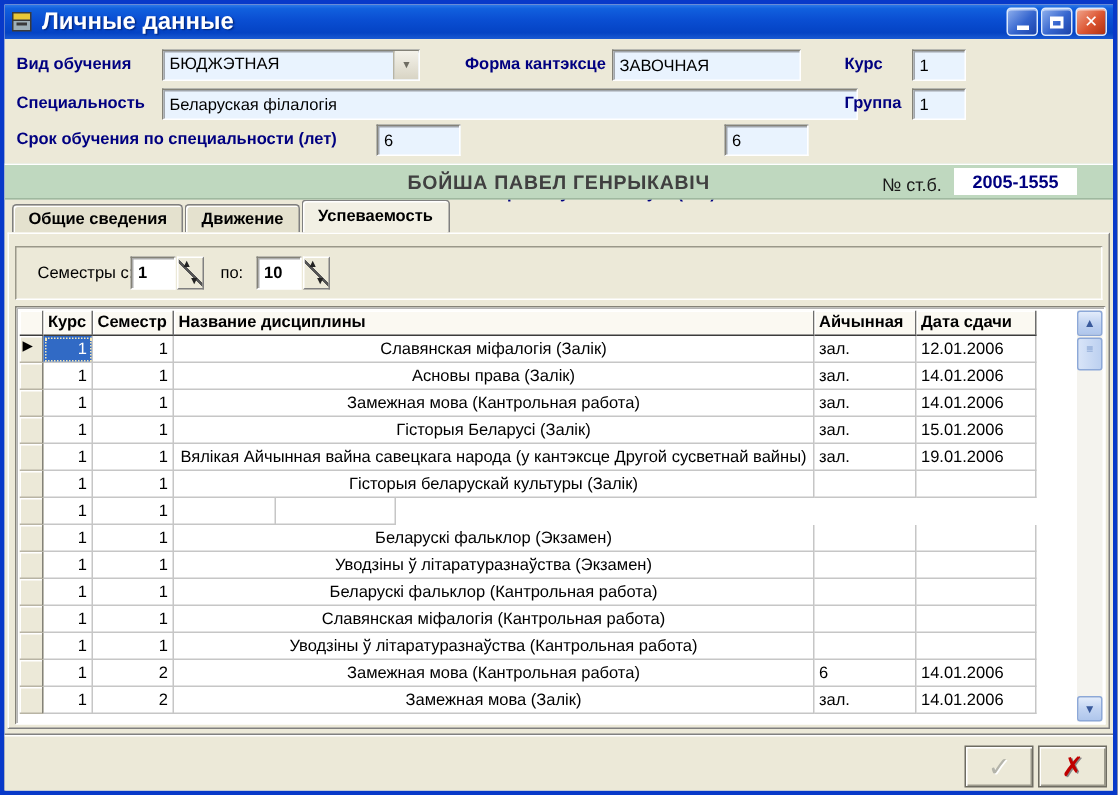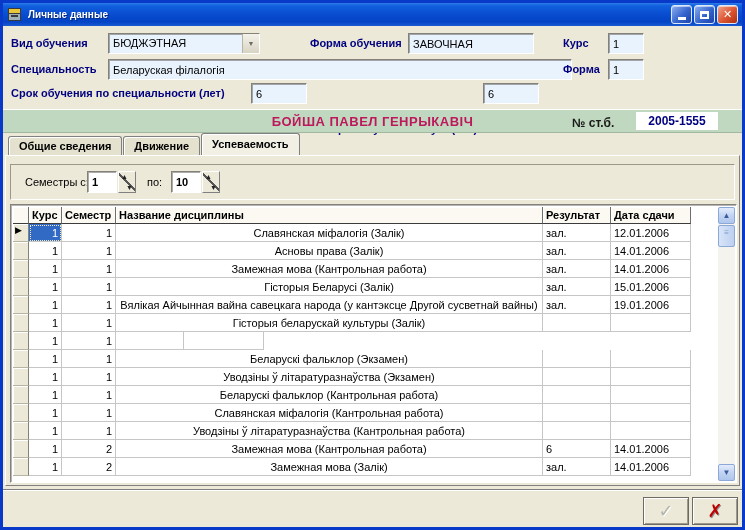--- a/index.html
+++ b/index.html
@@ -7,21 +7,21 @@
   body { font-family:"Liberation Sans","DejaVu Sans",sans-serif; font-size:11px; }
 
   .window { position:relative; width:745px; height:530px;
     background:#ECE9D8; border:3px solid #0839C9; overflow:hidden; }
 
   
   .titlebar { position:absolute; left:0; top:0; right:0; height:23px;
     background:linear-gradient(180deg,#2F7BE8 0%,#1160DE 12%,#0A4ED2 45%,#0443C4 82%,#1A5AD2 100%);
     display:flex; align-items:center; padding:0 4px; }
   .app-icon { width:16px; height:16px; margin-right:5px; flex:0 0 auto; }
-  .title-text { color:#fff; font-weight:bold; font-size:10px; text-shadow:1px 1px 1px #02277E; }
+  .title-text { color:#fff; font-weight:bold; font-size:16px; text-shadow:1px 1px 1px #02277E; }
   .titlebtns { margin-left:auto; display:flex; gap:2px; }
   .tbtn { width:21px; height:19px; border-radius:3px; border:1px solid #DCE9FB;
     display:flex; align-items:center; justify-content:center; color:#fff;
     background:linear-gradient(135deg,#8FB0EE 0%,#3565CE 55%,#1C43AA 100%);
     box-shadow:inset 0 1px 0 rgba(255,255,255,.55); cursor:pointer; font-size:11px; }
   .tbtn.close { background:linear-gradient(135deg,#F0A58C 0%,#DC5431 55%,#AE3012 100%); font-weight:bold; }
   .tbtn .minbar { display:block; width:8px; height:3px; background:#fff; margin-top:8px; }
   .tbtn .maxbox { display:block; width:9px; height:8px; border:2px solid #fff; border-top-width:3px; }
 
   
@@ -38,22 +38,22 @@
   .combo { display:flex; align-items:stretch; padding:0; }
   .combo .combo-text { flex:1; padding:3px 0 0 4px; }
   .combo .combo-btn { width:17px; background:linear-gradient(180deg,#F4F2EA,#D8D4C4);
     border-left:1px solid #B8B4A4; display:flex; align-items:center; justify-content:center;
     color:#6E6C62; font-size:7px; }
 
   
   .green-bar { position:absolute; left:0; top:83px; width:739px; height:24px;
     background:#BFD8BF; border-top:1px solid #fff; border-bottom:1px solid #9FB89F; }
   .student-name { position:absolute; left:0; right:0; top:4px; text-align:center;
-    color:#be185d; font-weight:bold; font-size:13px; letter-spacing:.5px; }
-  .stb-label { position:absolute; left:569px; top:6px; color:#1A1A1A; font-weight:bold; font-size:12px; }
+    color:#404040; font-weight:bold; font-size:13px; letter-spacing:.5px; }
+  .stb-label { position:absolute; left:585px; top:6px; color:#1A1A1A; font-weight:normal; font-size:12px; }
   .stb-value { position:absolute; left:633px; top:2px; width:82px; height:18px;
     background:#fff; color:#000080; font-weight:bold; font-size:12px;
     text-align:center; padding-top:2px; }
 
   
   .tabs { position:absolute; left:2px; top:107px; right:2px; height:22px;
     display:flex; align-items:flex-end; padding-left:3px; }
   .tab { height:19px; padding:3px 10px 0 10px; font-weight:bold; color:#000;
     background:#E4E1CE; border:1px solid #808080; border-bottom:none;
     border-top-left-radius:3px; border-top-right-radius:3px;
@@ -143,34 +143,34 @@
         </span>
       <span class="tbtn close">
           <span>✕</span>
         </span>
     </span>
   </div>
 
   <div class="client">
 
     <span class="lbl" style="left:8px;top:11px;">Вид обучения</span>
-    <div class="field combo" style="left:105px;top:7px;width:152px;">
+    <div class="field combo" style="left:105px;top:7px;width:172px;">
       <span class="combo-text">БЮДЖЭТНАЯ</span>
       <span class="combo-btn">
           <span>▼</span>
         </span>
     </div>
-    <span class="lbl" style="left:307px;top:11px;">Форма обучения</span>
+    <span class="lbl" style="left:307px;top:11px;">Форма кантэксце</span>
     <input class="field" style="left: 405px; top: 7px; width: 126px;" value="ЗАВОЧНАЯ">
     <span class="lbl" style="left:560px;top:11px;">Курс</span>
     <input class="field" style="left: 605px; top: 7px; width: 36px;" value="1">
 
     <span class="lbl" style="left:8px;top:37px;">Специальность</span>
     <input class="field" style="left: 105px; top: 33px; width: 464px;" value="Беларуская філалогія">
-    <span class="lbl" style="left:560px;top:37px;">Форма</span>
+    <span class="lbl" style="left:560px;top:37px;">Группа</span>
     <input class="field" style="left: 605px; top: 33px; width: 36px;" value="1">
 
     <span class="lbl" style="left:8px;top:61px;">Срок обучения по специальности (лет)</span>
     <input class="field" style="left: 248px; top: 57px; width: 56px;" value="6">
     <span class="lbl" style="left:327px;top:61px;margin-top:36px;">Срок обучения в вузе (лет)</span>
     <input class="field" style="left: 480px; top: 57px; width: 56px;" value="6">
 
     <div class="green-bar">
       <span class="student-name">БОЙША ПАВЕЛ ГЕНРЫКАВІЧ</span>
       <span class="stb-label">№ ст.б.</span>
@@ -204,21 +204,21 @@
         </div>
       </div>
 
       <div class="grid">
         <div class="grid-inner">
           <div class="grid-head">
             <span class="hcell w-sel"></span>
             <span class="hcell w-kurs">Курс</span>
             <span class="hcell w-sem">Семестр</span>
             <span class="hcell w-name">Название дисциплины</span>
-            <span class="hcell w-res">Результат</span>
+            <span class="hcell w-res">Айчынная</span>
             <span class="hcell w-date">Дата сдачи</span>
           </div>
           <div id="grid-rows">
               <div class="grid-row current">
     <span class="cell sel w-sel"><span>▶</span></span>
     <span class="cell w-kurs">1</span>
     <span class="cell w-sem">1</span>
     <span class="cell w-name">Славянская міфалогія (Залік)</span>
     <span class="cell w-res">зал.</span>
     <span class="cell w-date">12.01.2006</span>

